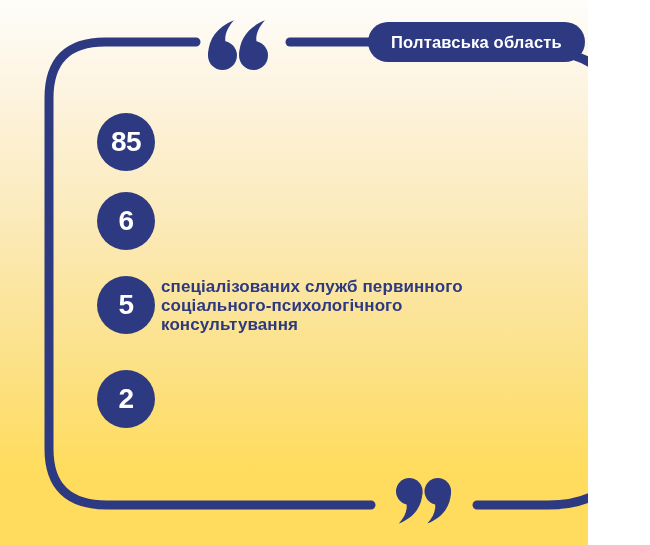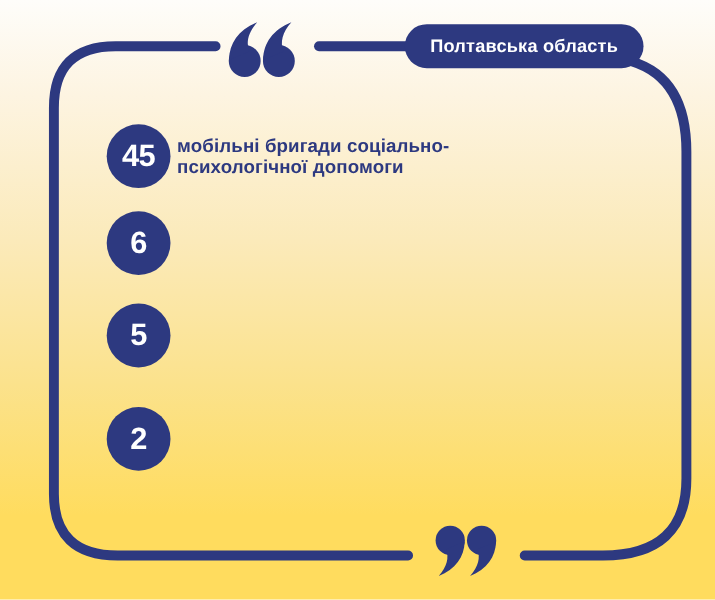--- a/index.html
+++ b/index.html
@@ -7,21 +7,21 @@
     --background-top:#fefdfa;
     --background-bottom:#ffdc5e;
     --text-on-blue:#ffffff;
   }
   *{margin:0;padding:0;box-sizing:border-box;}
   body{
     font-family:"Liberation Sans",sans-serif;
     width:650px;height:545px;overflow:hidden;
   }
   .stage{
-    position:relative;width:650px;height:545px;overflow:hidden;
+    position:relative;width:588px;height:545px;overflow:hidden;
     background:linear-gradient(180deg,
       var(--background-top) 0%,
       #fdf4e1 16%,
       #fbeaba 40%,
       #fbe28c 64%,
       var(--background-bottom) 86%,
       var(--background-bottom) 100%);
   }
   .frame-svg{position:absolute;left:0;top:0;width:650px;height:545px;}
   .frame-svg path.line{fill:none;stroke:var(--primary-blue);stroke-width:9;stroke-linecap:round;}
@@ -78,36 +78,37 @@
       <use href="#comma-pair"></use>
     </g>
   </svg>
 
   <div class="region-badge">
     <span>Полтавська область</span>
   </div>
 
   <div class="item item1">
     <div class="badge">
-      <span>45</span>
+      <span>85</span>
     </div>
-    <div class="label">мобільні бригади соціально-
-психологічної допомоги</div>
   </div>
 
   <div class="item item2">
     <div class="badge">
       <span>6</span>
     </div>
   </div>
 
   <div class="item item3">
     <div class="badge">
       <span>5</span>
     </div>
+    <div class="label">спеціалізованих служб первинного
+соціального-психологічного
+консультування</div>
   </div>
 
   <div class="item item4">
     <div class="badge">
       <span>2</span>
     </div>
   </div>
 
 </div>
 

